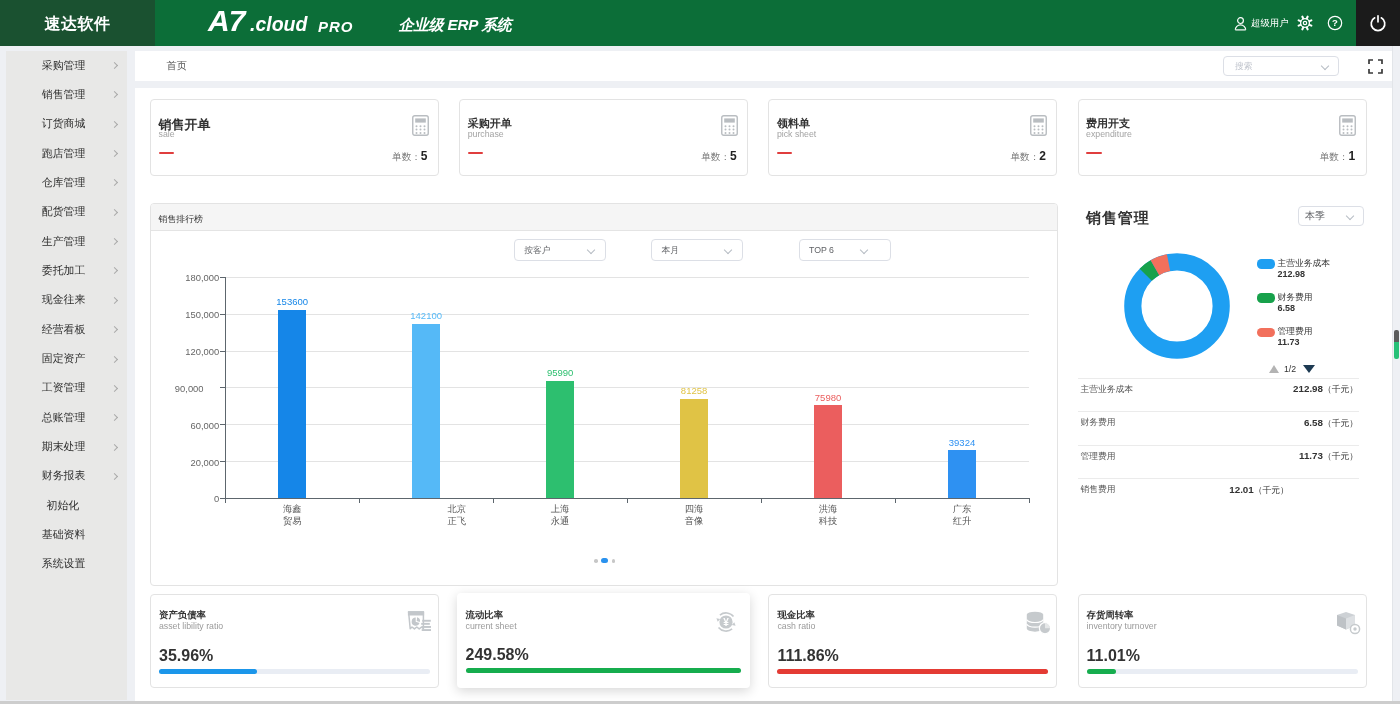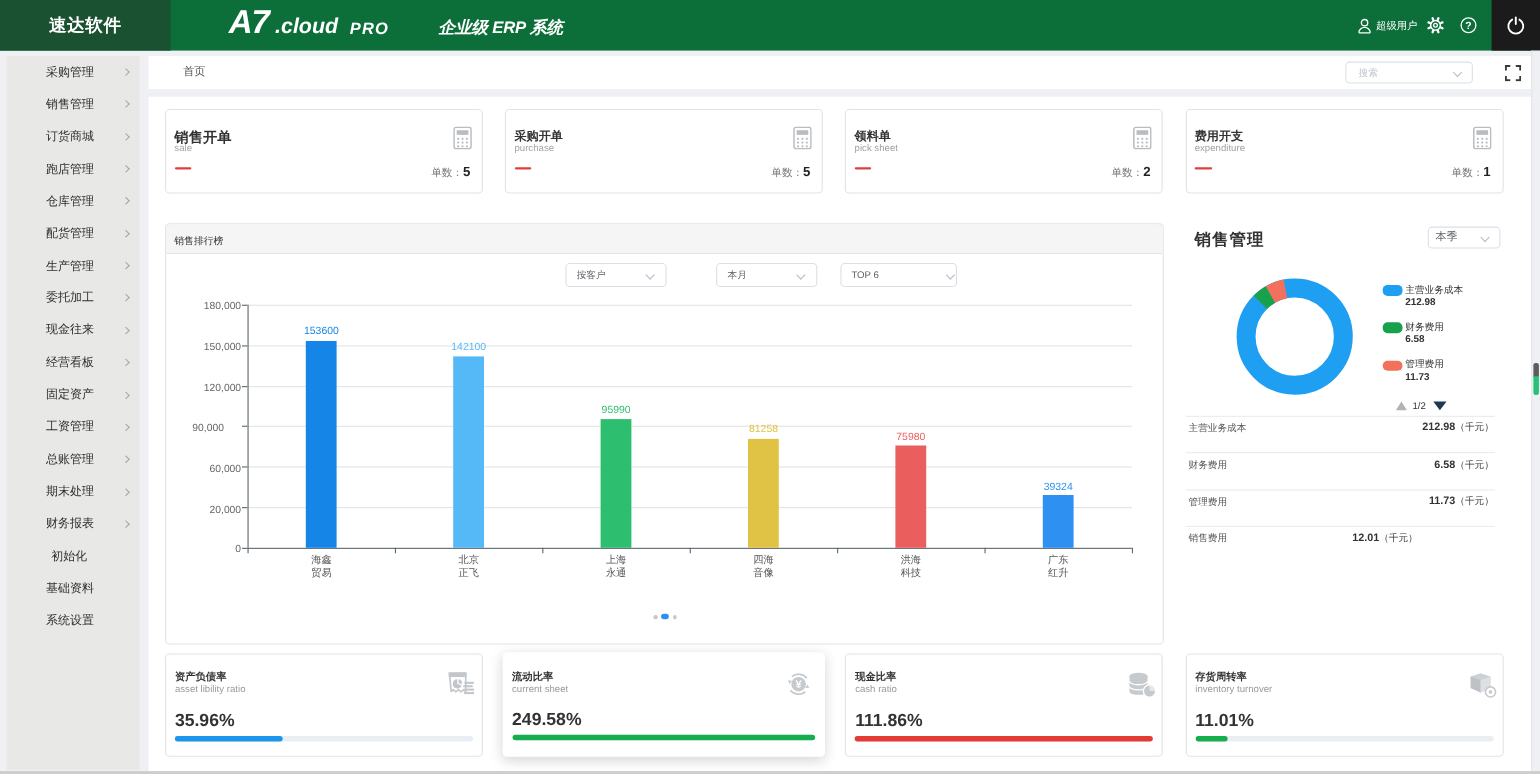--- a/index.html
+++ b/index.html
@@ -171,21 +171,21 @@
 <div class="abs" style="left:151px;top:204px;width:906px;height:26.5px;background:#f5f5f5;border-bottom:1px solid #e4e4e4;border-radius:3px 3px 0 0"></div>
 <div class="abs" style="left:158.5px;top:213px;font-size:8.9px;color:#333">销售排行榜</div>
 <div class="ddl" style="left:514.3px;top:239.3px;width:92px;height:21.5px;line-height:20px">
     <span style="position:absolute;left:9px">按客户</span>
   </div>
 <span class="chev" style="left:588.3px;top:246.5px"></span>
 <div class="ddl" style="left:651.4px;top:239.3px;width:92px;height:21.5px;line-height:20px">
     <span style="position:absolute;left:9px">本月</span>
   </div>
 <span class="chev" style="left:725.4px;top:246.5px"></span>
-<div class="ddl" style="left:764px;top:239.3px;width:106px;height:21.5px;line-height:20px">
+<div class="ddl" style="left:799px;top:239.3px;width:92px;height:21.5px;line-height:20px">
     <span style="position:absolute;left:9px">TOP 6</span>
   </div>
 <span class="chev" style="left:861.2px;top:246.5px"></span>
 <div class="abs" style="left:159.2px;top:493.40px;width:60px;text-align:right;font-size:9.4px;color:#666">0</div>
 <div class="abs" style="left:220.2px;top:497.90px;width:5px;height:1px;background:#5d666d"></div>
 <div class="abs" style="left:159.2px;top:456.57px;width:60px;text-align:right;font-size:9.4px;color:#666">20,000</div>
 <div class="abs" style="left:220.2px;top:461.07px;width:5px;height:1px;background:#5d666d"></div>
 <div class="abs" style="left:225.2px;top:461.07px;width:803.80px;height:1px;background:#e3e3e3"></div>
 <div class="abs" style="left:159.2px;top:419.73px;width:60px;text-align:right;font-size:9.4px;color:#666">60,000</div>
 <div class="abs" style="left:220.2px;top:424.23px;width:5px;height:1px;background:#5d666d"></div>
@@ -209,21 +209,21 @@
 <div class="abs" style="left:492.63px;top:498.40px;width:1px;height:4.5px;background:#5d666d"></div>
 <div class="abs" style="left:626.60px;top:498.40px;width:1px;height:4.5px;background:#5d666d"></div>
 <div class="abs" style="left:760.57px;top:498.40px;width:1px;height:4.5px;background:#5d666d"></div>
 <div class="abs" style="left:894.53px;top:498.40px;width:1px;height:4.5px;background:#5d666d"></div>
 <div class="abs" style="left:1028.50px;top:498.40px;width:1px;height:4.5px;background:#5d666d"></div>
 <div class="abs" style="left:278.43px;top:309.81px;width:27.5px;height:188.59px;background:#1586e8"></div>
 <div class="abs" style="left:252.18px;top:296.31px;width:80px;text-align:center;font-size:9.5px;color:#1586e8">153600</div>
 <div class="abs" style="left:252.18px;top:504.40px;width:80px;text-align:center;font-size:9.3px;color:#555;line-height:11.6px">海鑫<br>贸易</div>
 <div class="abs" style="left:412.40px;top:323.93px;width:27.5px;height:174.47px;background:#55b9f7"></div>
 <div class="abs" style="left:386.15px;top:310.43px;width:80px;text-align:center;font-size:9.5px;color:#55b9f7">142100</div>
-<div class="abs" style="left:386.15px;top:504.40px;width:80px;text-align:center;font-size:9.3px;color:#555;line-height:11.6px">北京<br>正飞</div>
+<div class="abs" style="left:386.15px;top:504.40px;width:80px;text-align:right;font-size:9.3px;color:#555;line-height:11.6px">北京<br>正飞</div>
 <div class="abs" style="left:546.37px;top:380.55px;width:27.5px;height:117.85px;background:#2dbf6f"></div>
 <div class="abs" style="left:520.12px;top:367.05px;width:80px;text-align:center;font-size:9.5px;color:#2dbf6f">95990</div>
 <div class="abs" style="left:520.12px;top:504.40px;width:80px;text-align:center;font-size:9.3px;color:#555;line-height:11.6px">上海<br>永通</div>
 <div class="abs" style="left:680.33px;top:398.63px;width:27.5px;height:99.77px;background:#e0c345"></div>
 <div class="abs" style="left:654.08px;top:385.13px;width:80px;text-align:center;font-size:9.5px;color:#e0c345">81258</div>
 <div class="abs" style="left:654.08px;top:504.40px;width:80px;text-align:center;font-size:9.3px;color:#555;line-height:11.6px">四海<br>音像</div>
 <div class="abs" style="left:814.30px;top:405.11px;width:27.5px;height:93.29px;background:#eb5e5e"></div>
 <div class="abs" style="left:788.05px;top:391.61px;width:80px;text-align:center;font-size:9.5px;color:#eb5e5e">75980</div>
 <div class="abs" style="left:788.05px;top:504.40px;width:80px;text-align:center;font-size:9.3px;color:#555;line-height:11.6px">洪海<br>科技</div>
 <div class="abs" style="left:948.27px;top:450.12px;width:27.5px;height:48.28px;background:#2e91f2"></div>

